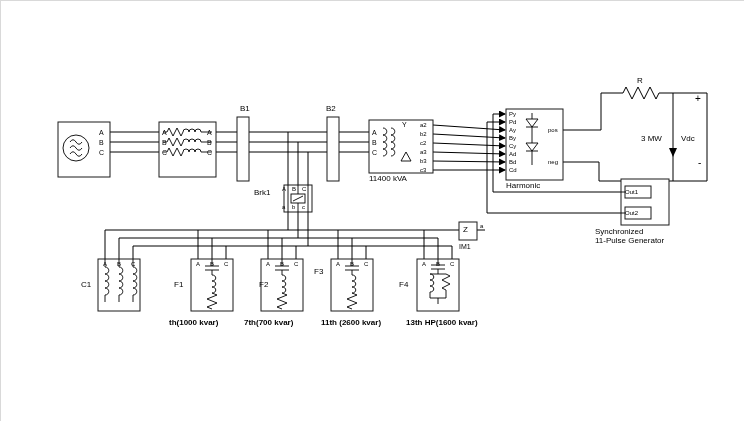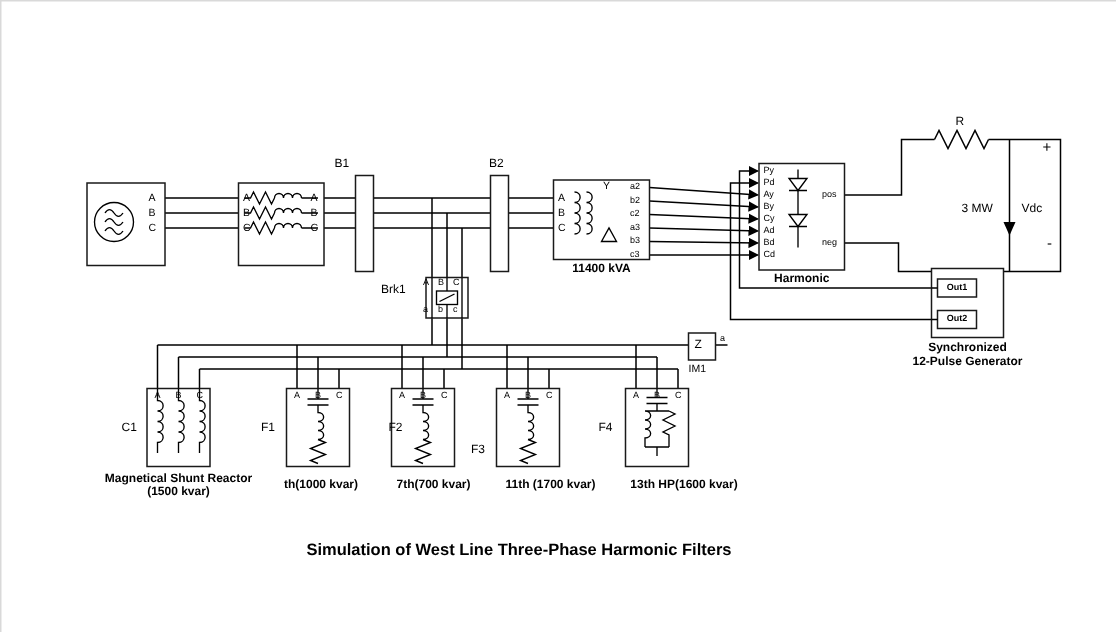--- a/index.html
+++ b/index.html
@@ -1,21 +1,21 @@
 <!DOCTYPE html>
 <html><head>
 <meta charset="utf-8">
 <style>
   html,body{margin:0;padding:0;background:#fff;}
   .canvas{position:relative;width:744px;height:421px;background:#ffffff;border:1px solid #d9d9d9;
           font-family:"Liberation Sans",sans-serif;overflow:hidden;}
   .canvas > svg{position:absolute;left:0;top:0;}
   .lbl{position:absolute;line-height:1.1;color:#000;white-space:nowrap;}
   .f6{font-size:6px;} .f7{font-size:7px;} .f8{font-size:8px;} .f10{font-size:10px;} .f11{font-size:11px;}
-  .bold{font-weight:700;} .ctr{text-align:center;font-weight:bold;}
+  .bold{font-weight:700;} .ctr{text-align:left;}
   .blk{display:block;}
 </style>
 </head>
 <body>
 
 <div class="canvas">
 
   <svg width="744" height="421" viewBox="0 0 744 421">
     <defs>
       <marker id="arr" markerWidth="7" markerHeight="7" refX="6" refY="3.5" orient="auto">
@@ -145,21 +145,21 @@
       <path d="M281,258v7 M274,265h14 M274,269h14 M281,269v5c5,0 5,6 0,6c5,0 5,6 0,6c5,0 5,6 0,6 M281,292l5,2-10,4 10,4-10,4 5,2"></path>
 
       <path d="M351,258v7 M344,265h14 M344,269h14 M351,269v5c5,0 5,6 0,6c5,0 5,6 0,6c5,0 5,6 0,6 M351,292l5,2-10,4 10,4-10,4 5,2"></path>
 
       <path d="M437,258v6 M430,264h14 M430,268h14 M437,268v5 M429,273h16 M429,273c5,0 5,6 0,6c5,0 5,6 0,6c5,0 5,6 0,6v6 M445,273l4,2-8,4 8,4-8,4 4,2v8 M429,297h16 M437,297v6"></path>
 
       <path d="M624,191H620 M624,212H620"></path>
     </g>
   </svg>
 
-  <span class="lbl f8" style="left:222px;top:104px">B1</span>
+  <span class="lbl f8" style="left:239px;top:104px">B1</span>
   <span class="lbl f8" style="left:325px;top:104px">B2</span>
 
   <span class="lbl f7" style="left:98px;top:128px">A</span>
   <span class="lbl f7" style="left:98px;top:138px">B</span>
   <span class="lbl f7" style="left:98px;top:148px">C</span>
 
   <span class="lbl f7" style="left:161px;top:128px">A</span>
   <span class="lbl f7" style="left:161px;top:138px">B</span>
   <span class="lbl f7" style="left:161px;top:148px">C</span>
   <span class="lbl f7" style="left:206px;top:128px">A</span>
@@ -193,61 +193,56 @@
   <span class="lbl f8" style="left:636px;top:76px">R</span>
   <span class="lbl f8" style="left:640px;top:134px">3 MW</span>
   <span class="lbl f8" style="left:680px;top:134px">Vdc</span>
   <span class="lbl f10" style="left:694px;top:92px">+</span>
   <span class="lbl f10" style="left:697px;top:156px">-</span>
 
   <div class="lbl f6 ctr" style="left:624px;top:188px;width:26px">Out1</div>
   <div class="lbl f6 ctr" style="left:624px;top:209px;width:26px">Out2</div>
   <div class="lbl f8 ctr" style="left:594px;top:227px;width:100px">
     <span class="blk">Synchronized</span>
-    <span class="blk">12-Pulse Generator</span>
+    <span class="blk">11-Pulse Generator</span>
   </div>
 
   <span class="lbl f8" style="left:253px;top:188px">Brk1</span>
   <span class="lbl f6" style="left:281px;top:185px">A</span>
   <span class="lbl f6" style="left:291px;top:185px">B</span>
   <span class="lbl f6" style="left:301px;top:185px">C</span>
   <span class="lbl f6" style="left:281px;top:203px">a</span>
   <span class="lbl f6" style="left:291px;top:203px">b</span>
   <span class="lbl f6" style="left:301px;top:203px">c</span>
 
   <span class="lbl f8" style="left:462px;top:225px">Z</span>
   <span class="lbl f6" style="left:479px;top:222px">a</span>
   <span class="lbl f7" style="left:458px;top:242px">IM1</span>
 
   <span class="lbl f8" style="left:80px;top:280px">C1</span>
   <span class="lbl f8" style="left:173px;top:280px">F1</span>
   <span class="lbl f8" style="left:258px;top:280px">F2</span>
-  <span class="lbl f8" style="left:313px;top:295px">F3</span>
+  <span class="lbl f8" style="left:313px;top:267px">F3</span>
   <span class="lbl f8" style="left:398px;top:280px">F4</span>
 
   <span class="lbl f6" style="left:102px;top:260px">A</span>
   <span class="lbl f6" style="left:116px;top:260px">B</span>
   <span class="lbl f6" style="left:130px;top:260px">C</span>
   <span class="lbl f6" style="left:195px;top:260px">A</span>
   <span class="lbl f6" style="left:209px;top:260px">B</span>
   <span class="lbl f6" style="left:223px;top:260px">C</span>
   <span class="lbl f6" style="left:265px;top:260px">A</span>
   <span class="lbl f6" style="left:279px;top:260px">B</span>
   <span class="lbl f6" style="left:293px;top:260px">C</span>
   <span class="lbl f6" style="left:335px;top:260px">A</span>
   <span class="lbl f6" style="left:349px;top:260px">B</span>
   <span class="lbl f6" style="left:363px;top:260px">C</span>
   <span class="lbl f6" style="left:421px;top:260px">A</span>
   <span class="lbl f6" style="left:435px;top:260px">B</span>
   <span class="lbl f6" style="left:449px;top:260px">C</span>
 
-  <div class="lbl f8 bold ctr" style="left:58px;top:314px;width:120px">
-    <span class="blk">Magnetical Shunt Reactor</span>
-    <span class="blk">(1500 kvar)</span>
-  </div>
   <div class="lbl f8 bold ctr" style="left:168px;top:318px;width:90px">th(1000 kvar)</div>
   <div class="lbl f8 bold ctr" style="left:243px;top:318px;width:90px">7th(700 kvar)</div>
-  <div class="lbl f8 bold ctr" style="left:320px;top:318px;width:92px">11th (1700 kvar)</div>
+  <div class="lbl f8 bold ctr" style="left:320px;top:318px;width:92px">11th (2600 kvar)</div>
   <div class="lbl f8 bold ctr" style="left:405px;top:318px;width:100px">13th HP(1600 kvar)</div>
 
-  <div class="lbl f11 bold ctr" style="left:125px;top:360px;width:440px">Simulation of West Line Three-Phase Harmonic Filters</div>
 
 </div>
 
 </body></html>

